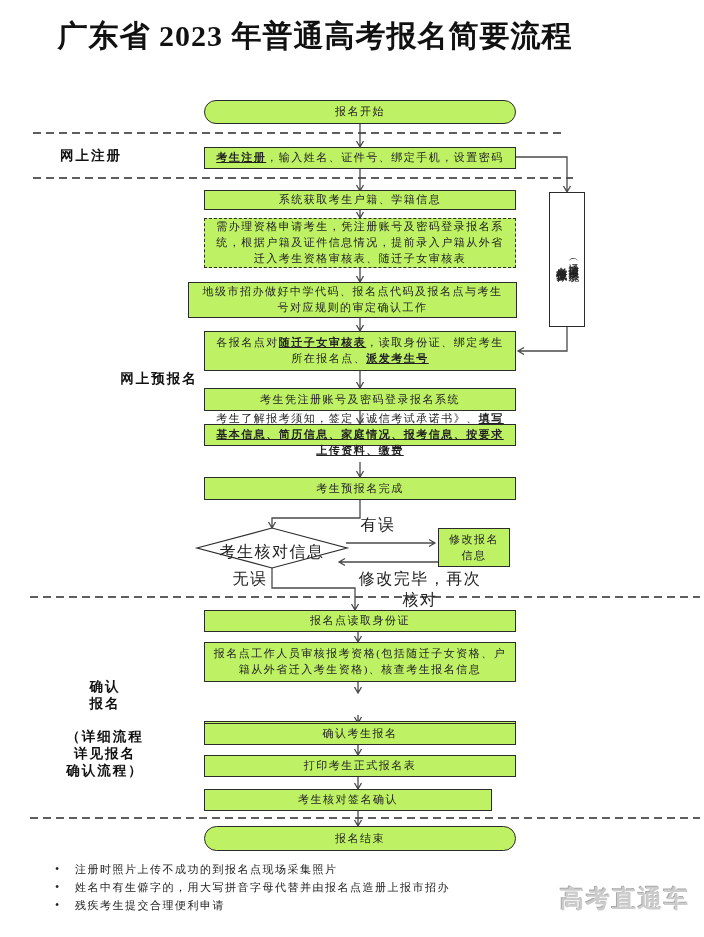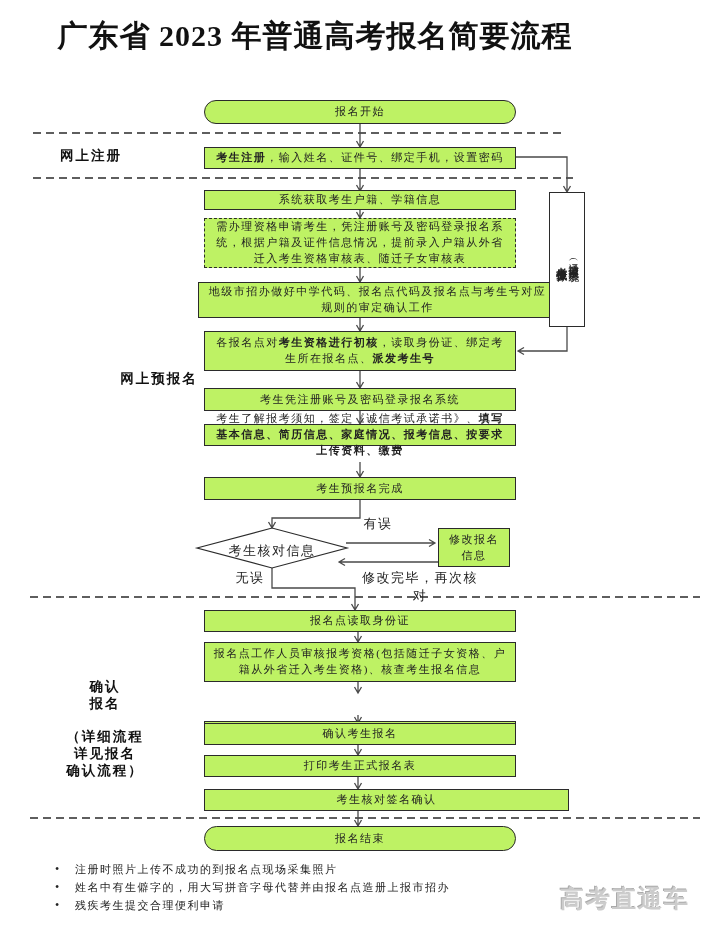--- a/index.html
+++ b/index.html
@@ -7,25 +7,25 @@
   .page { position:relative; width:704px; height:937px; background:#ffffff; overflow:hidden; }
 
   .title { position:absolute; left:35px; top:16px; width:560px; text-align:center;
            font-size:30px; font-weight:bold; color:#111; letter-spacing:1px; white-space:nowrap; }
 
   svg.wires { position:absolute; left:0; top:0; z-index:1; }
 
   .node { position:absolute; z-index:2; background:#bef264; border:1px solid #2b2b2b;
           display:flex; align-items:center; justify-content:center; text-align:center;
           font-size:11px; color:#222; letter-spacing:1.5px; line-height:1.45; padding:1px 8px; }
-  .node .bold, .bold { font-weight:bold; }
+  .node .bold, .bold { font-weight:bold;text-decoration:underline; }
   .stadium { border-radius:999px; }
   .dashedbox { border:1.5px dashed #2b2b2b; }
 
-  .freelabel { position:absolute; z-index:2; font-size:13px; color:#222; letter-spacing:1.5px;
+  .freelabel { position:absolute; z-index:2; font-size:16px; color:#222; letter-spacing:1.5px;
                text-align:center; }
   .stage { position:absolute; z-index:2; font-weight:bold; color:#111; font-size:13.5px;
            letter-spacing:2px; text-align:center; line-height:17px; }
 
   .sidebox { position:absolute; z-index:2; left:549px; top:192px; width:36px; height:135px;
              background:#fff; border:1px solid #2b2b2b; display:flex; flex-direction:row;
              justify-content:center; align-items:center; gap:1px; }
   .vtext { writing-mode:vertical-rl; text-orientation:upright; font-size:10.5px; color:#222;
            letter-spacing:1px; line-height:1; }
   .vlabel { font-weight:bold; font-size:11px; }
@@ -89,23 +89,23 @@
     <div>详见报名</div>
     <div>确认流程）</div>
   </div>
 
   <div class="node stadium" style="left:204px; top:100px; width:312px; height:24px;">报名开始</div>
   <div class="node" style="left:204px; top:147px; width:312px; height:22px;">
       <span><span class="bold">考生注册</span><span>，输入姓名、证件号、绑定手机，设置密码</span></span>
     </div>
   <div class="node" style="left:204px; top:190px; width:312px; height:20px;">系统获取考生户籍、学籍信息</div>
   <div class="node dashedbox" style="left:204px; top:218px; width:312px; height:50px;">需办理资格申请考生，凭注册账号及密码登录报名系统，根据户籍及证件信息情况，提前录入户籍从外省迁入考生资格审核表、随迁子女审核表</div>
-  <div class="node" style="left:198px; top:282px; width:359px; height:36px;">地级市招办做好中学代码、报名点代码及报名点与考生号对应规则的审定确认工作</div>
+  <div class="node" style="left:188px; top:282px; width:329px; height:36px;">地级市招办做好中学代码、报名点代码及报名点与考生号对应规则的审定确认工作</div>
   <div class="node" style="left:204px; top:331px; width:312px; height:40px;">
-      <span><span>各报名点对</span><span class="bold">考生资格进行初核</span><span>，读取身份证、绑定考生所在报名点、</span><span class="bold">派发考生号</span></span>
+      <span><span>各报名点对</span><span class="bold">随迁子女审核表</span><span>，读取身份证、绑定考生所在报名点、</span><span class="bold">派发考生号</span></span>
     </div>
   <div class="node" style="left:204px; top:388px; width:312px; height:23px;">考生凭注册账号及密码登录报名系统</div>
   <div class="node" style="left:204px; top:424px; width:312px; height:22px;">
       <span><span>考生了解报考须知，签定《诚信考试承诺书》、</span><span class="bold">填写基本信息、简历信息、家庭情况、报考信息、按要求上传资料、缴费</span></span>
     </div>
   <div class="node" style="left:204px; top:477px; width:312px; height:23px;">考生预报名完成</div>
 
   <div class="freelabel" style="left:210px; top:542px; width:124px;">考生核对信息</div>
   <div class="freelabel" style="left:355px; top:515px; width:46px;">有误</div>
   <div class="freelabel" style="left:228px; top:569px; width:44px;">无误</div>
@@ -115,21 +115,21 @@
   <div class="sidebox">
     <span class="vtext vlabel">考生摄像</span>
     <span class="vtext">（通过微信或报名系统）</span>
   </div>
 
   <div class="node" style="left:204px; top:610px; width:312px; height:22px;">报名点读取身份证</div>
   <div class="node" style="left:204px; top:642px; width:312px; height:40px;">报名点工作人员审核报考资格(包括随迁子女资格、户籍从外省迁入考生资格)、核查考生报名信息</div>
   <div class="node" style="left:204px; top:693px; width:312px; height:22px;margin-top:28px;">检查考生相片以及是否缴费</div>
   <div class="node" style="left:204px; top:723px; width:312px; height:22px;">确认考生报名</div>
   <div class="node" style="left:204px; top:755px; width:312px; height:22px;">打印考生正式报名表</div>
-  <div class="node" style="left:204px; top:789px; width:365px; height:22px;">考生核对签名确认</div>
+  <div class="node" style="left:204px; top:789px; width:288px; height:22px;">考生核对签名确认</div>
   <div class="node stadium" style="left:204px; top:826px; width:312px; height:25px;">报名结束</div>
 
   <div class="notes">
     <div class="note-line">
       <span class="bullet">•</span>
       <span>注册时照片上传不成功的到报名点现场采集照片</span>
     </div>
     <div class="note-line">
       <span class="bullet">•</span>
       <span>姓名中有生僻字的，用大写拼音字母代替并由报名点造册上报市招办</span>

